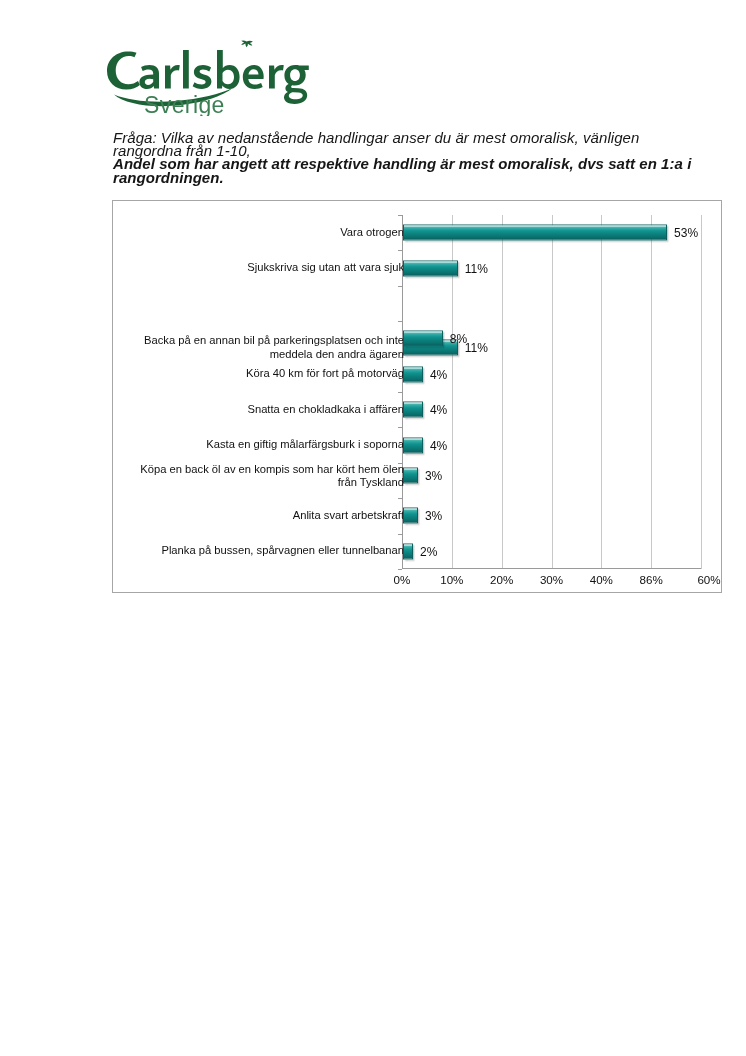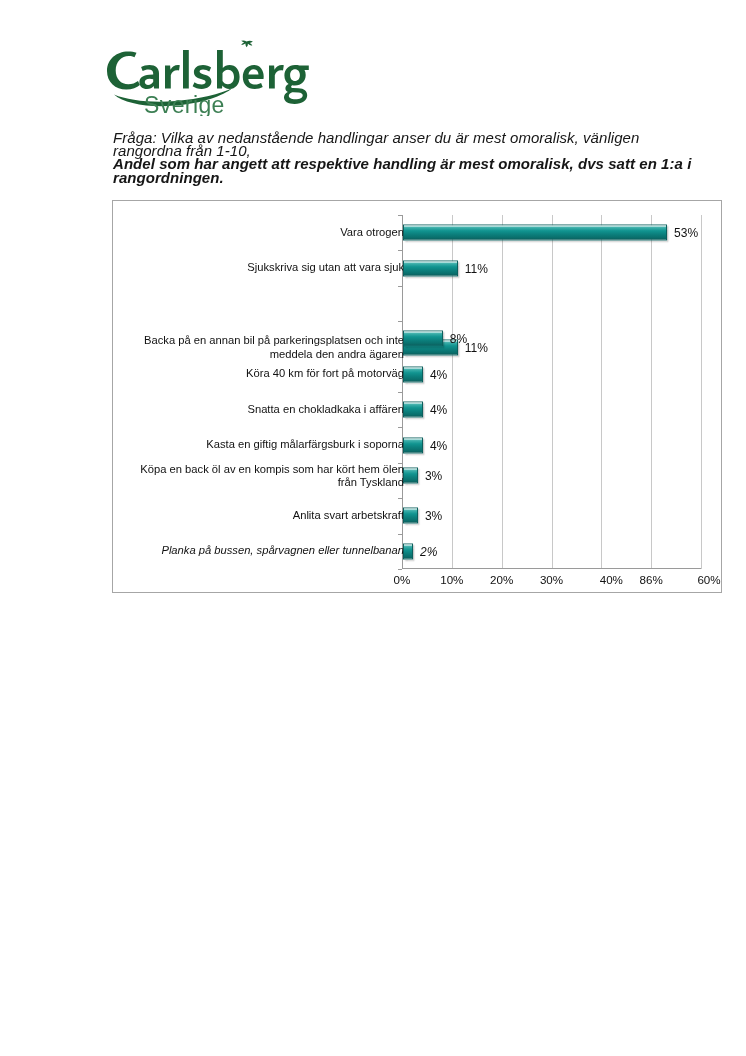--- a/index.html
+++ b/index.html
@@ -288,34 +288,34 @@
         </div>
         <div class="ytick" style="top: 247.8px;"></div>
         <div class="row" style="top: 283.2px; height: 35.4px; width: 100%; left: -289px; right: auto;">
           <div class="cat-label">Anlita svart arbetskraft</div>
           <div class="bar-wrap">
             <div class="bar" style="width: 14.95px;"></div>
             <span class="bar-value">3%</span>
           </div>
         </div>
         <div class="ytick" style="top: 283.2px;"></div>
-        <div class="row" style="top: 318.6px; height: 35.4px; width: 100%; left: -289px; right: auto; font-style: italic;">
+        <div class="row" style="top: 318.6px; height: 35.4px; width: 100%; left: -289px; right: auto;">
           <div class="cat-label">Planka på bussen, spårvagnen eller tunnelbanan</div>
           <div class="bar-wrap">
             <div class="bar" style="width: 9.96667px;"></div>
             <span class="bar-value">2%</span>
           </div>
         </div>
         <div class="ytick" style="top: 318.6px;"></div>
         <div class="ytick" style="top: 354px;"></div>
       </div>
   </div>
 
   <div id="xaxis-labels">
       <span class="xlab" style="left: 0px;">0%</span>
       <span class="xlab" style="left: 49.8333px;">10%</span>
       <span class="xlab" style="left: 99.6667px;">20%</span>
       <span class="xlab" style="left: 149.5px;">30%</span>
-      <span class="xlab" style="left: 199.333px; margin-left: 10px;">40%</span>
+      <span class="xlab" style="left: 199.333px;">40%</span>
       <span class="xlab" style="left: 249.167px;">86%</span>
       <span class="xlab" style="left: 307px;">60%</span>
     </div>
 </div>
 
 </body></html>

